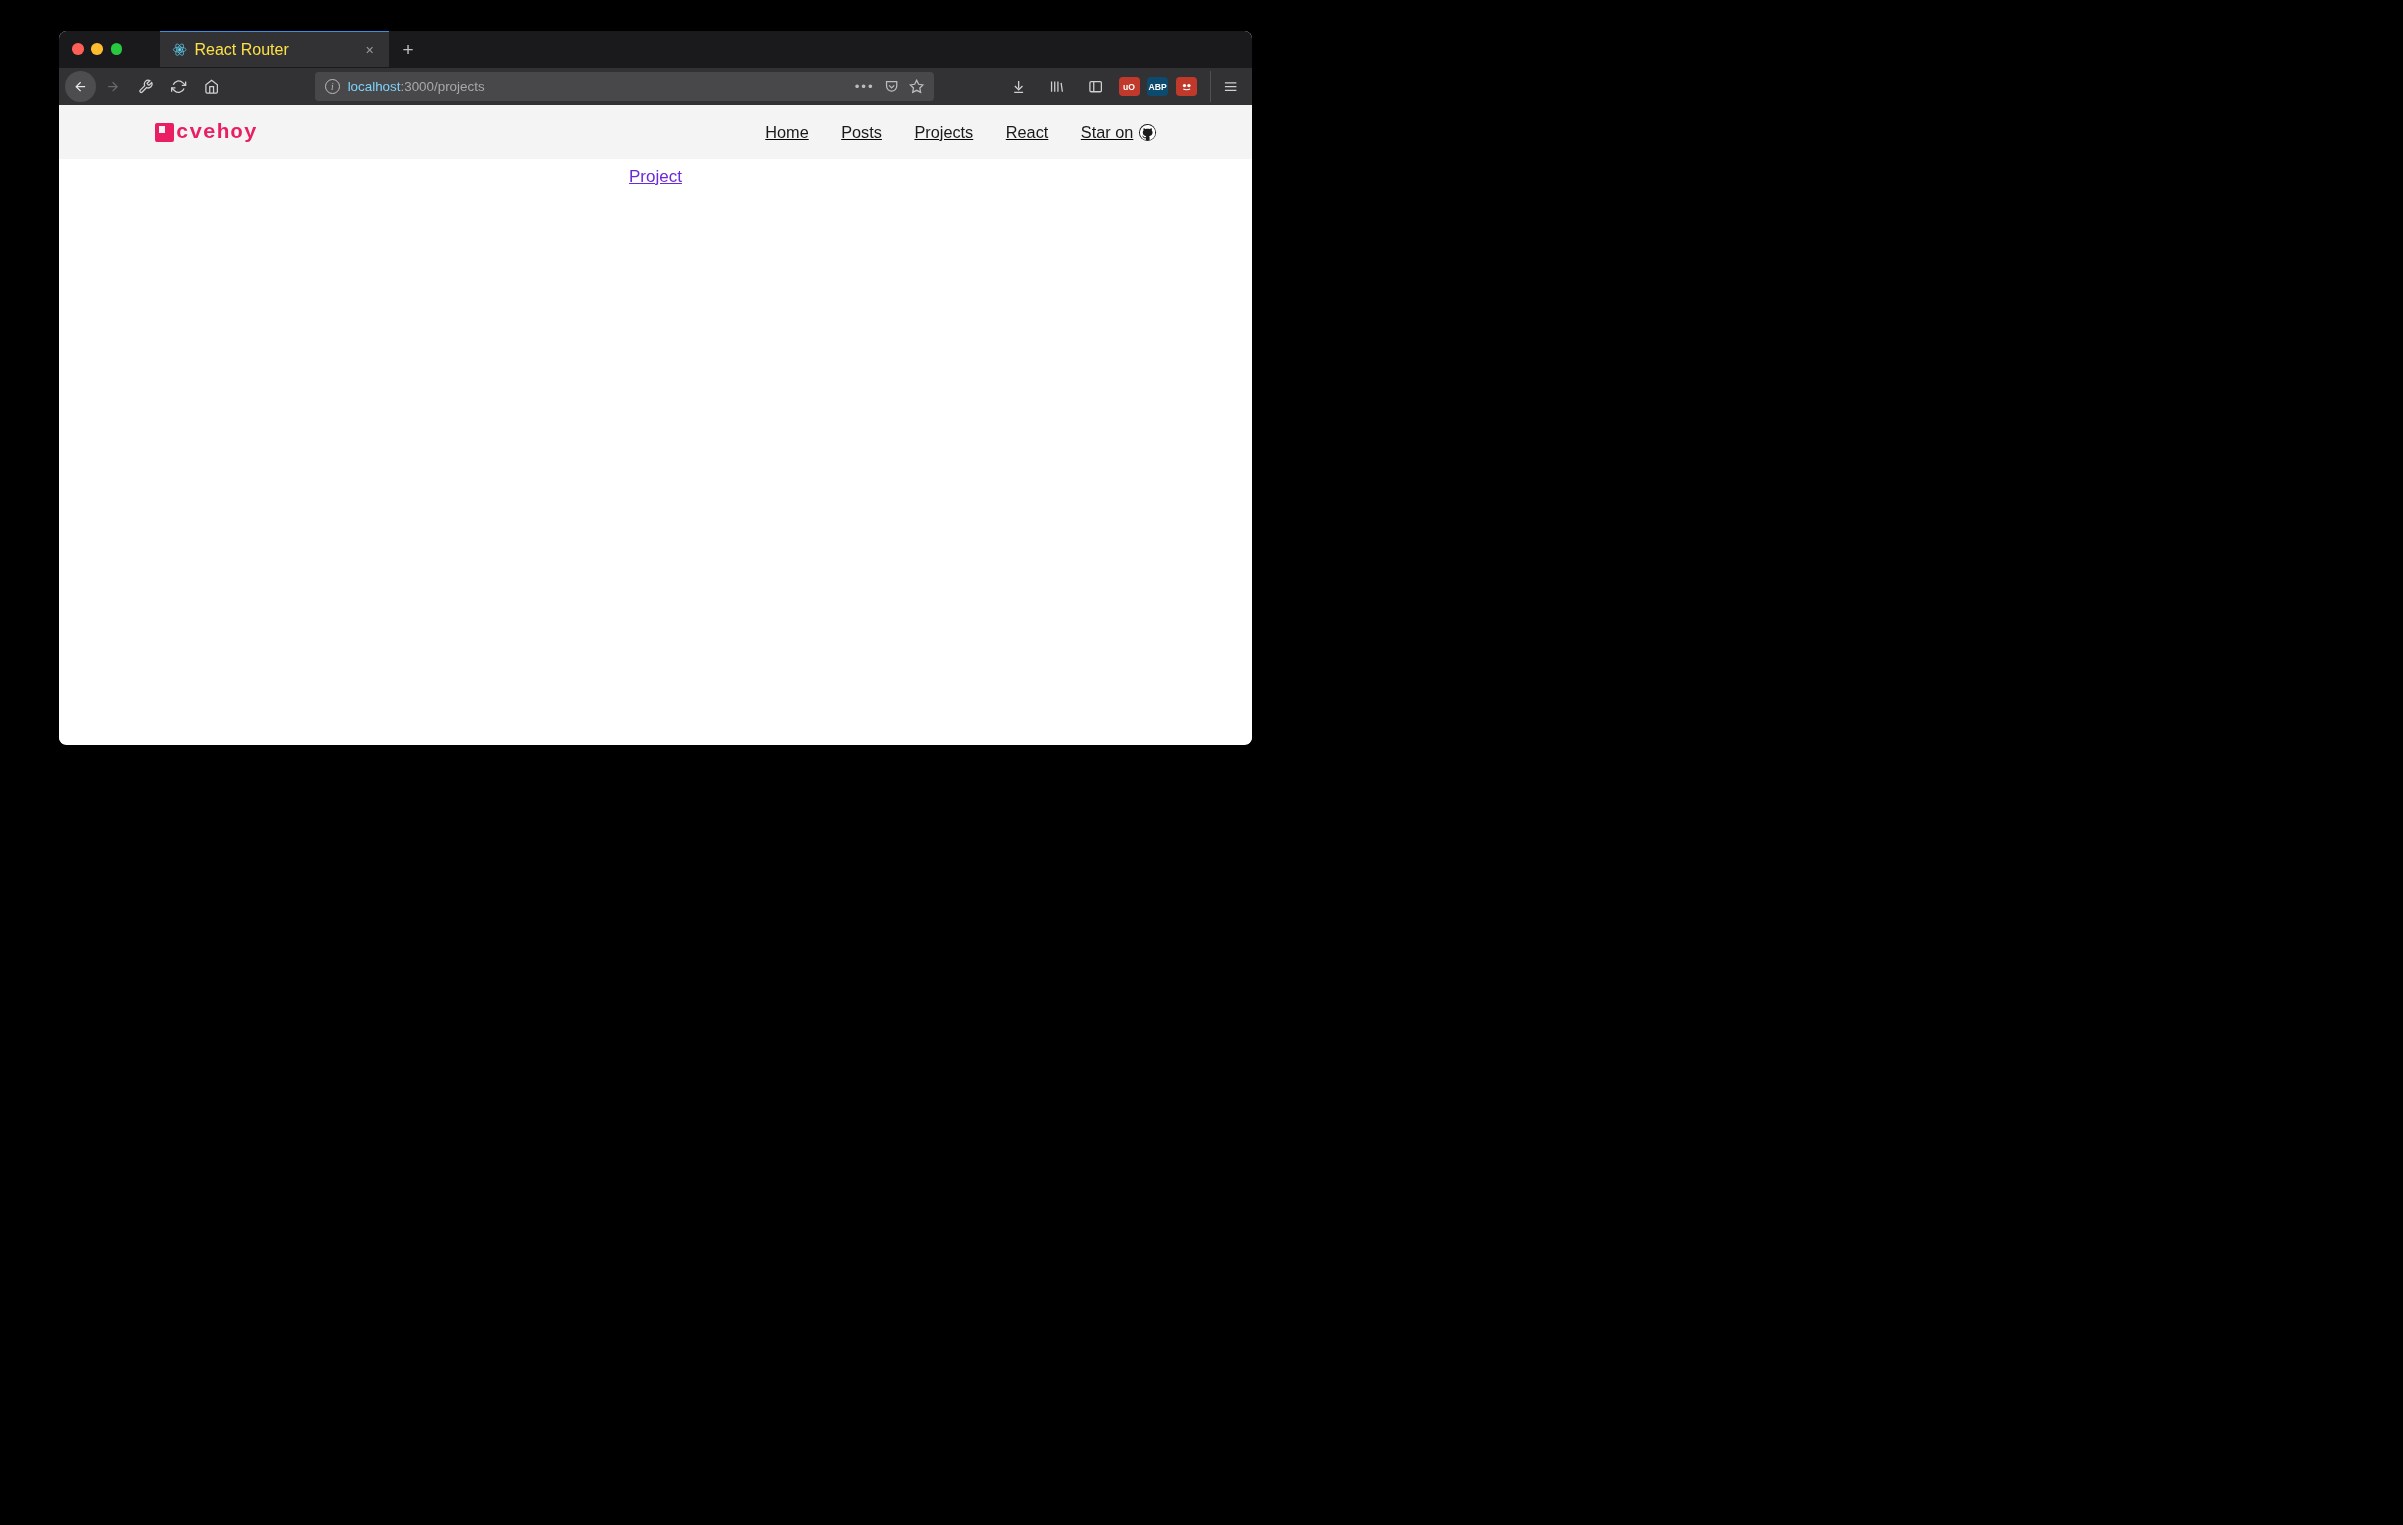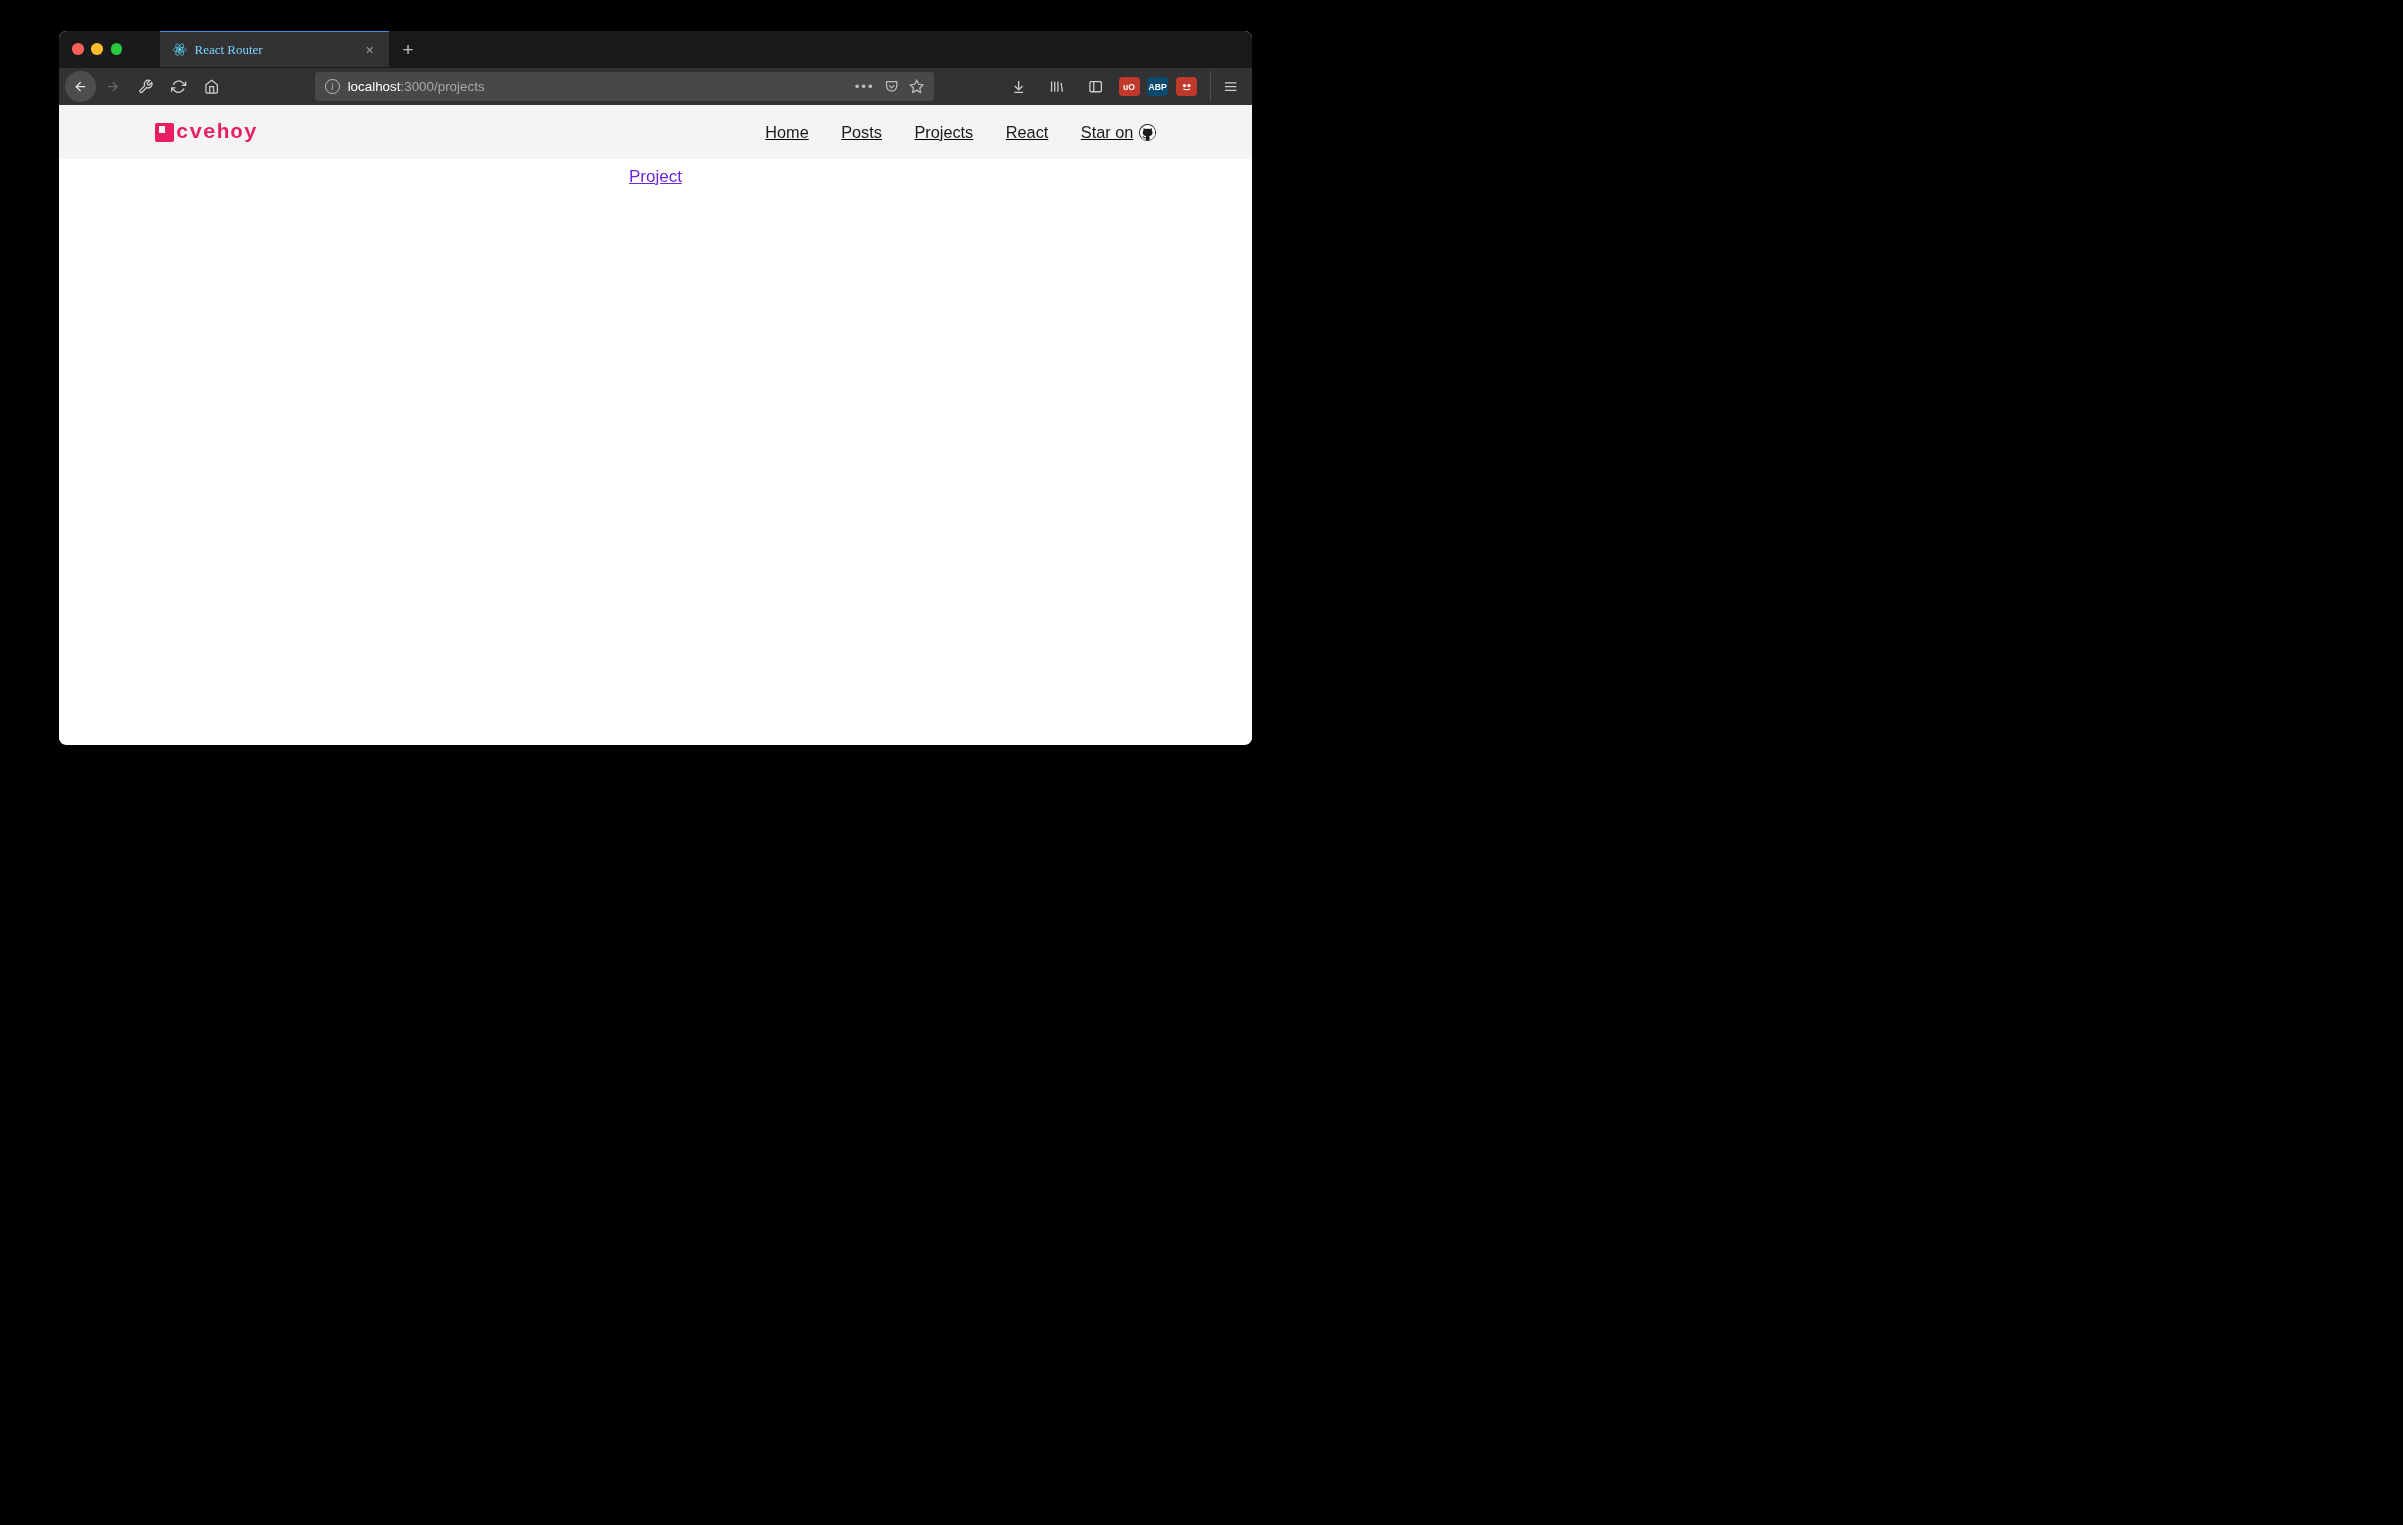--- a/index.html
+++ b/index.html
@@ -55,25 +55,24 @@
       position: relative;
     }
     .tab-icon {
       width: 15.3px;
       height: 15.3px;
       display: flex;
       align-items: center;
       justify-content: center;
     }
     .tab-title {
-      color: #7dd3fc;
-      font-size: 13px;
+      color: #fde047;
+      font-size: 16px;
       flex: 1;
       white-space: nowrap;
-      font-family: Liberation Serif, serif;
     }
     .tab-close {
       color: #9a9a9a;
       font-size: 14.3px;
       cursor: pointer;
       padding: 0 1.9px;
     }
     .tab-new {
       color: #bfbfbf;
       font-size: 19px;
@@ -126,21 +125,21 @@
       display: flex;
       align-items: center;
       justify-content: center;
       color: #bcbcbc;
       font-size: 9.6px;
       font-style: italic;
       font-family: Georgia, serif;
       line-height: 1;
     }
     .url-text { color: #e8e8e8; font-size: 13.4px; }
-    .url-host { color: #ffffff; }
+    .url-host { color: #7dd3fc; }
     .url-rest { color: #a8a8a8; }
     .url-right { margin-left: auto; display: flex; gap: 9.6px; align-items: center; }
     .url-right-icon { color: #bcbcbc; cursor: pointer; }
     .ext-area { display: flex; align-items: center; gap: 7.6px; padding-right: 3.8px; }
     .ext-badge {
       width: 21px;
       height: 19px;
       border-radius: 3.8px;
       display: flex;
       align-items: center;

